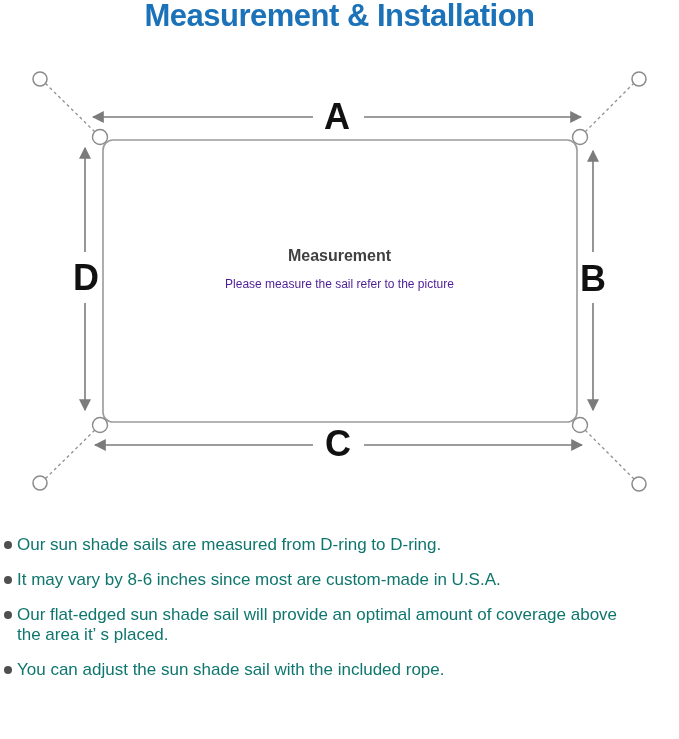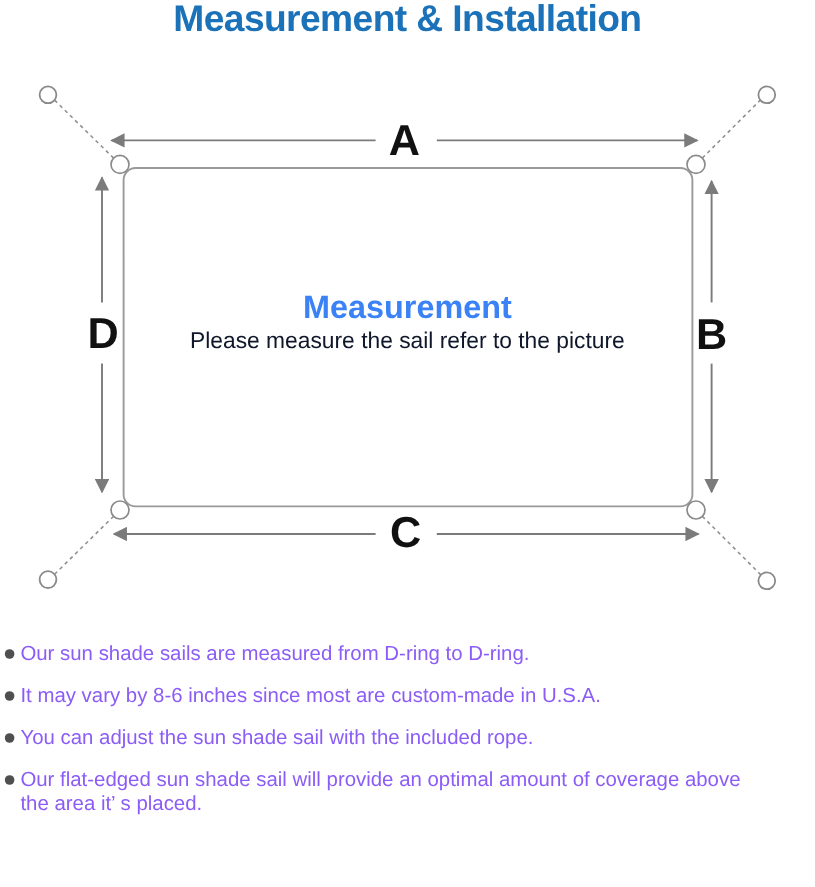--- a/index.html
+++ b/index.html
@@ -44,47 +44,47 @@
   }
   .center-text {
     position: absolute;
     top: 243px;
     left: 0;
     right: 0;
     text-align: center;
     pointer-events: none;
   }
   .ct-heading {
-    font-size: 27px;
+    font-size: 16px;
     font-weight: 700;
-    color: #3b82f6;
+    color: #404040;
     line-height: 26px;
   }
   .ct-sub {
     margin-top: 7px;
-    font-size: 19px;
-    color: #0f172a;
+    font-size: 12px;
+    color: #4c1d95;
     line-height: 17px;
   }
   .notes {
     position: absolute;
     top: 535px;
     left: 0;
     width: 679px;
     margin: 0;
     padding: 0;
     list-style: none;
   }
   .notes li {
     position: relative;
     padding-left: 17px;
     margin-bottom: 15px;
     font-size: 17px;
     line-height: 20px;
-    color: #8b5cf6;
+    color: #0f766e;
   }
   .note-text { white-space: pre-line; }
   .dot {
     position: absolute;
     left: 4px;
     top: 6px;
     width: 8px;
     height: 8px;
     border-radius: 50%;
     background: #4f4f4f;
@@ -159,22 +159,22 @@
     <li>
       <span class="dot"></span>
       <span class="note-text">Our sun shade sails are measured from D-ring to D-ring.</span>
     </li>
     <li>
       <span class="dot"></span>
       <span class="note-text">It may vary by 8-6 inches since most are custom-made in U.S.A.</span>
     </li>
     <li>
       <span class="dot"></span>
-      <span class="note-text">You can adjust the sun shade sail with the included rope.</span>
+      <span class="note-text">Our flat-edged sun shade sail will provide an optimal amount of coverage above
+the area it’ s placed.</span>
     </li>
     <li>
       <span class="dot"></span>
-      <span class="note-text">Our flat-edged sun shade sail will provide an optimal amount of coverage above
-the area it’ s placed.</span>
+      <span class="note-text">You can adjust the sun shade sail with the included rope.</span>
     </li>
   </ul>
 
 </div>
 
 </body></html>

